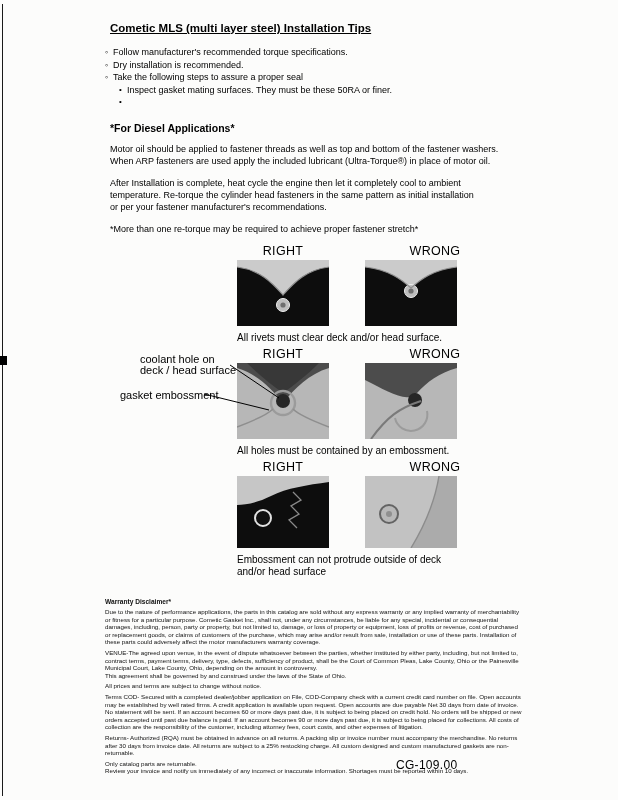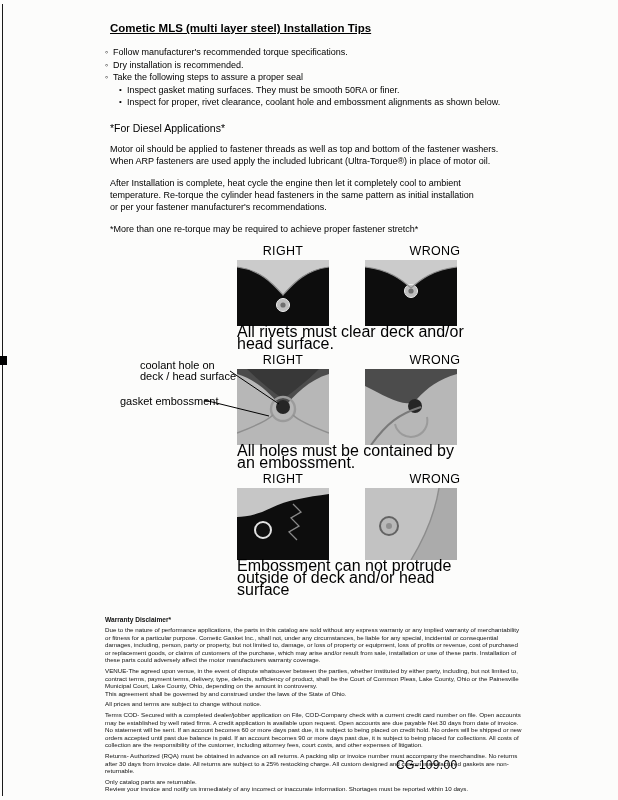--- a/index.html
+++ b/index.html
@@ -14,32 +14,32 @@
   .content { position:absolute; left:103px; top:22px; width:460px; }
 
   .doc-title { font-size:11.5px; font-weight:bold; text-decoration:underline; margin:0 0 12px 7px; }
 
   .bullets { font-size:9px; line-height:12.5px; }
   .bullet-row { display:flex; margin-left:2px; }
   .bullet-row.sub { margin-left:16px; }
   .bullet-glyph { width:8px; flex:0 0 8px; text-align:left; }
   .bullet-row.sub .bullet-glyph { font-size:8px; }
 
-  .diesel-heading { font-size:10.5px; font-weight:normal; margin:13px 0 9px 7px; }
+  .diesel-heading { font-size:10.5px; font-weight:bold; margin:13px 0 9px 7px; }
   .para { font-size:9px; line-height:12px; margin:0 0 10px 7px; white-space:pre-line; }
 
   .diagrams { margin-top:4px; }
   .dg-row { position:relative; margin-bottom:4px; }
   .dg-headers { display:flex; margin-left:134px; height:13px;gap:24px; }
   .dg-header { width:92px; text-align:center; font-size:12.5px; line-height:13px; letter-spacing:0.3px; }
   .dg-header + .dg-header { margin-left:36px; }
   .dg-panels { display:flex; margin-left:134px; margin-top:2px; }
   .panel { display:block; flex:0 0 92px; }
   .panel + .panel { margin-left:36px; }
-  .dg-caption { margin-left:134px; margin-top:0; font-size:16px; line-height:12px; width:234px; }
+  .dg-caption { margin-left:134px; margin-top:6px; font-size:10px; line-height:12px; width:234px; }
 
   .pt-label { position:absolute; font-size:11px; line-height:11px; white-space:pre-line; }
   .lbl-coolant { left:37px; top:6px; }
   .lbl-emboss  { left:17px; top:42px; }
   .pointer-lines { position:absolute; left:0; top:0; pointer-events:none; }
 
   .warranty { margin-top:20px; margin-left:2px; width:418px; font-size:6.2px; line-height:7.6px; color:#111; }
   .warranty-heading { font-size:6.6px; font-weight:bold; margin:0 0 3px 0; }
   .warranty p { margin:0 0 3px 0; white-space:pre-line; }
 
@@ -64,25 +64,24 @@
       <div class="bullet-row">
         <span class="bullet-glyph">◦</span>
         <span>Dry installation is recommended.</span>
       </div>
       <div class="bullet-row">
         <span class="bullet-glyph">◦</span>
         <span>Take the following steps to assure a proper seal</span>
       </div>
       <div class="bullet-row sub">
         <span class="bullet-glyph">•</span>
-        <span>Inspect gasket mating surfaces.  They must be smooth 50RA or finer.</span>
+        <span>Inspect gasket mating surfaces.  They must be these 50RA or finer.</span>
       </div>
       <div class="bullet-row sub">
         <span class="bullet-glyph">•</span>
-        <span>Inspect for proper, rivet clearance, coolant hole and embossment alignments as shown below.</span>
       </div>
     </div>
 
     <h2 class="diesel-heading">*For Diesel Applications*</h2>
     <p class="para">Motor oil should be applied to fastener threads as well as top and bottom of the fastener washers.
 When ARP fasteners are used apply the included lubricant (Ultra-Torque®) in place of motor oil.</p>
     <p class="para">After Installation is complete, heat cycle the engine then let it completely cool to ambient
 temperature. Re-torque the cylinder head fasteners in the same pattern as initial installation
 or per your fastener manufacturer's recommendations.</p>
     <p class="para">*More than one re-torque may be required to achieve proper fastener stretch*</p>

